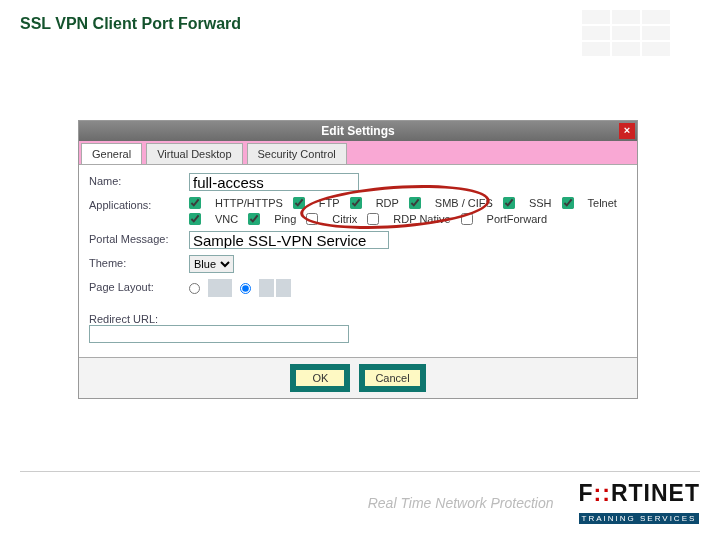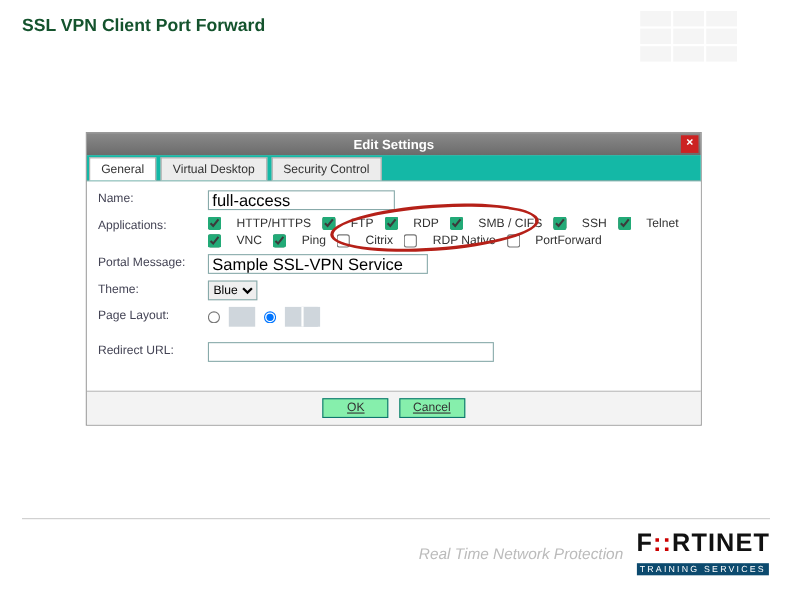--- a/index.html
+++ b/index.html
@@ -5,43 +5,43 @@
   * { box-sizing: border-box; margin: 0; padding: 0; }
   body { width: 720px; height: 540px; background: #fff; font-family: Arial, Helvetica, sans-serif; position: relative; overflow: hidden; }
   .page-title { position: absolute; top: 15px; left: 20px; font-size: 16px; color: #14532d; font-weight: bold; }
   
   .deco-grid { position: absolute; top: 10px; right: 50px; display: grid; grid-template-columns: repeat(3,28px); grid-auto-rows: 14px; gap: 2px; }
   .deco-grid span { background:#f5f5f5; }
   
   .dialog { position: absolute; top: 120px; left: 78px; width: 560px; border:1px solid #999; background:#f8f8f8; font-size:11px; color:#333; }
   .dlg-title { background: linear-gradient(#8a8a8a,#6b6b6b); color:#fff; text-align:center; font-weight:bold; padding:3px 0; position:relative; font-size:12px; }
   .dlg-close { position:absolute; right:2px; top:2px; width:16px; height:16px; background:#c22; color:#fff; text-align:center; line-height:15px; font-weight:bold; font-size:11px; cursor:pointer; }
-  .tabs { display:flex; border-bottom:1px solid #aaa; background:#14b8a6;}
+  .tabs { display:flex; border-bottom:1px solid #aaa; background:#f9a8d4;}
   .tab { padding:4px 10px; border:1px solid #aaa; border-bottom:none; margin-right:2px; margin-top:2px; margin-left:2px; background:#ececec; cursor:pointer; font-size:11px;}
   .tab.active { background:#fff; }
   .form { background:#fff; padding:8px 10px 8px 10px; min-height:190px; position:relative;}
   .row { display:flex; align-items:flex-start; margin-bottom:6px; }
   .lbl { width:100px; color:#445; font-size:11px; padding-top:2px;}
   .val { flex:1; }
   .txt { width:170px; height:18px; border:1px solid #8aa; font-size:15px; padding:1px 3px;}
   .apps { display:flex; flex-wrap:wrap; gap:4px 10px; }
   .ck { display:inline-flex; align-items:center; gap:14px; font-size:11px; }
   .ck input { accent-color:#2a7; width:12px; height:12px; }
   .sel { height:18px; font-size:11px; border:1px solid #8aa; }
   .layout-opts { display:flex; align-items:center; gap:8px;}
   .layout-ic { width:24px; height:18px; background:#cfd6dc; display:inline-block;}
   .layout-ic.double { position:relative; width:30px;}
   .layout-ic.double::after{content:"";position:absolute;left:15px;top:0;width:15px;height:18px;background:#cfd6dc;border-left:2px solid #fff;}
   .radio { width:11px; height:11px; }
   .footer { border-top:1px solid #aaa; background:#f3f3f3; padding:6px; text-align:center; }
-  .btn { display:inline-block; min-width:60px; padding:2px 10px; border:1px solid #0f766e; background:#86efac; font-size:11px; margin:0 3px; cursor:pointer;text-decoration:underline; }
+  .btn { display:inline-block; min-width:60px; padding:2px 10px; border:6px solid #0f766e; background:#fef9c3; font-size:11px; margin:0 3px; cursor:pointer; }
   
   .anno { position:absolute; border:3px solid #b52018; border-radius:50%; width:190px; height:42px; transform:rotate(-4deg); left:300px; top:186px; pointer-events:none;}
   
-  .banner { position:absolute; bottom:15px; left:20px; right:20px; border-top:1px solid #ccc; padding-top:8px; display:flex; justify-content:flex-end; align-items:center; gap:12px;}
+  .banner { position:absolute; bottom:15px; left:20px; right:20px; border-top:1px solid #ccc; padding-top:8px; display:flex; justify-content:flex-end; align-items:center; gap:25px;}
   .tagline { color:#bbb; font-size:14px; font-style:italic; }
   .brand { text-align:left; }
   .brand-main { font-weight:900; letter-spacing:1px; font-size:23px; color:#111;}
   .brand-main .red{color:#c00;}
   .brand-sub { background:#0c4a6e; color:#fff; font-size:8px; letter-spacing:2px; padding:1px 3px; display:inline-block;}
 </style>
 </head>
 <body>
 
 <h1 class="page-title">SSL VPN Client Port Forward</h1>
@@ -138,21 +138,21 @@
     <div class="row">
       <div class="lbl">Page Layout:</div>
       <div class="val layout-opts">
         <input type="radio" class="radio" name="pl" style="">
         <span class="layout-ic"></span>
         <input type="radio" class="radio" name="pl" checked="" style="">
         <span class="layout-ic double"></span>
       </div>
     </div>
 
-    <div class="row" style="margin-top:14px;">
+    <div class="row" style="margin-top:14px;flex-direction:column;">
       <div class="lbl">Redirect URL:</div>
       <div class="val"><input class="txt" style="width: 260px;" value=""></div>
     </div>
 
   </div>
   <div class="footer">
     <span class="btn">OK</span>
     <span class="btn">Cancel</span>
   </div>
 </div>

